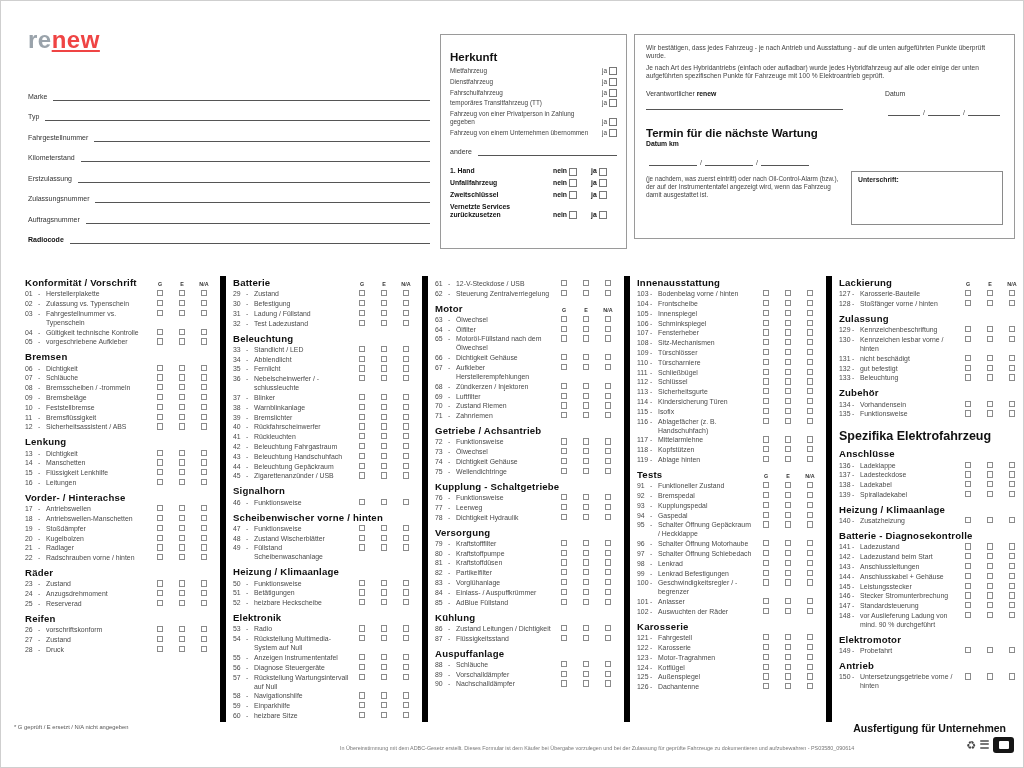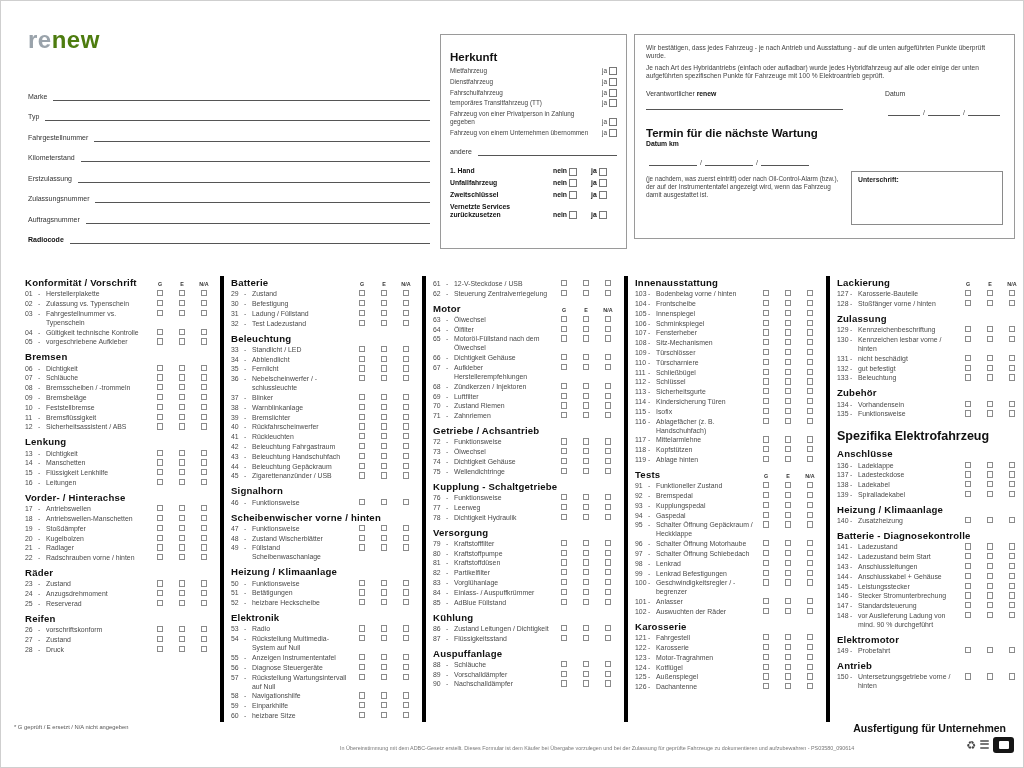--- a/index.html
+++ b/index.html
@@ -2,21 +2,21 @@
 <html><head>
 <meta charset="utf-8">
 <style>
   html,body{margin:0;padding:0;background:#e8e8e8;}
   .page{position:relative;width:1024px;height:768px;background:#ffffff;margin:0 auto;
         font-family:"Liberation Sans",sans-serif;color:#222;overflow:hidden;
         box-shadow:0 0 0 1px #cfcfcf inset;}
   
   .logo{position:absolute;left:28px;top:26px;font-size:24px;font-weight:bold;letter-spacing:.5px;}
   .logo .lt{color:#9aa3ab;}
-  .logo .dk{color:#4d7c0f;}
+  .logo .dk{color:#ef4444;text-decoration:underline;}
   
   .fields{position:absolute;left:28px;top:80px;width:402px;}
   .frow{display:flex;align-items:flex-end;height:20.5px;}
   .flabel{flex:none;font-size:7px;color:#333;padding-right:6px;padding-bottom:1px;}
   .flabel.bold{font-weight:bold;color:#111;}
   .fline{flex:1;border-bottom:1px solid #555;height:12px;}
   
   .hk{position:absolute;left:440px;top:34px;width:187px;height:215px;border:1px solid #9a9a9a;
       padding:16px 9px;box-sizing:border-box;}
   .hk-title{font-size:11.5px;font-weight:bold;color:#111;margin-bottom:4px;}
@@ -46,21 +46,21 @@
   .termin-title{font-size:11.5px;font-weight:bold;color:#111;margin-top:11px;}
   .termin-sub{font-size:6.8px;font-weight:bold;color:#111;margin-top:1px;}
   .termin-dates .dslot{width:48px;}
   .termin-note{width:200px;font-size:6.4px;line-height:8.2px;color:#444;margin-top:9px;}
   .sig{position:absolute;right:11px;bottom:13px;width:152px;height:54px;border:1px solid #8a8a8a;
        font-size:6.8px;font-weight:bold;color:#222;padding:4px 6px;box-sizing:border-box;}
   
   .main-title{position:absolute;left:28px;top:239px;font-size:20px;font-weight:bold;color:#111;letter-spacing:.3px;}
   .cols{position:absolute;left:8px;top:276px;width:1010px;height:446px;display:flex;margin-left:10px;}
   .col{width:202px;box-sizing:border-box;padding:2px 5px 0 7px;overflow:hidden;}
-  .col + .col{border-left:4px solid #000000;}
+  .col + .col{border-left:6px solid #000000;}
   .sec{margin-top:6px;}
   .sec:first-child{margin-top:0;}
   .sec-t{display:flex;align-items:flex-end;}
   .sec-name{flex:1;font-size:9.6px;font-weight:bold;color:#111;line-height:10.4px;letter-spacing:.2px;}
   .hdrs{flex:none;width:66px;display:flex;padding-bottom:1px;}
   .hdrs span{width:22px;text-align:center;font-size:5.4px;font-weight:bold;color:#333;}
   .ev-t{font-size:12.5px;font-weight:bold;color:#111;margin:11px 0 0;}
   .item{display:flex;font-size:6.9px;line-height:9px;color:#4a4a4a;margin-top:.8px;}
   .num{flex:none;width:13px;}
   .dash{flex:none;width:8px;text-align:left;}

